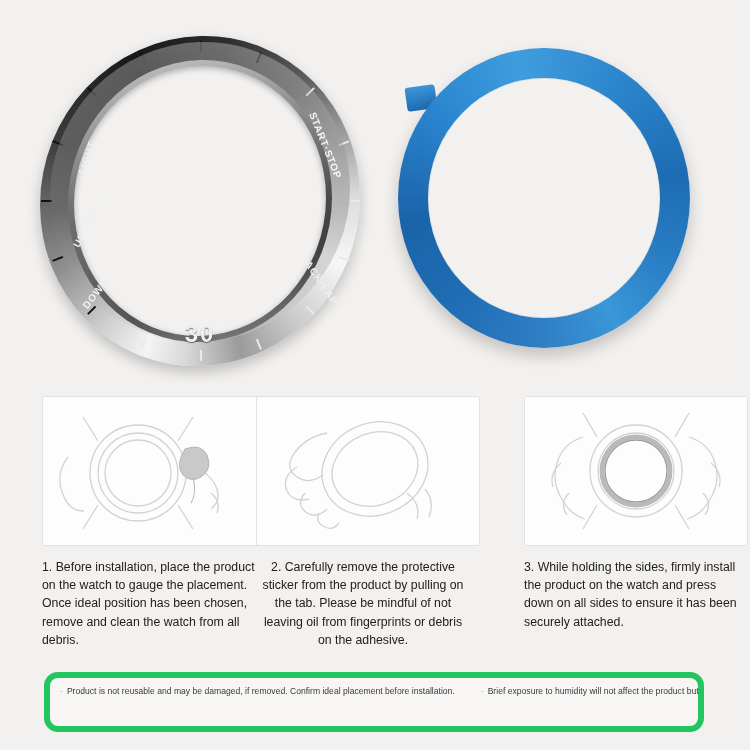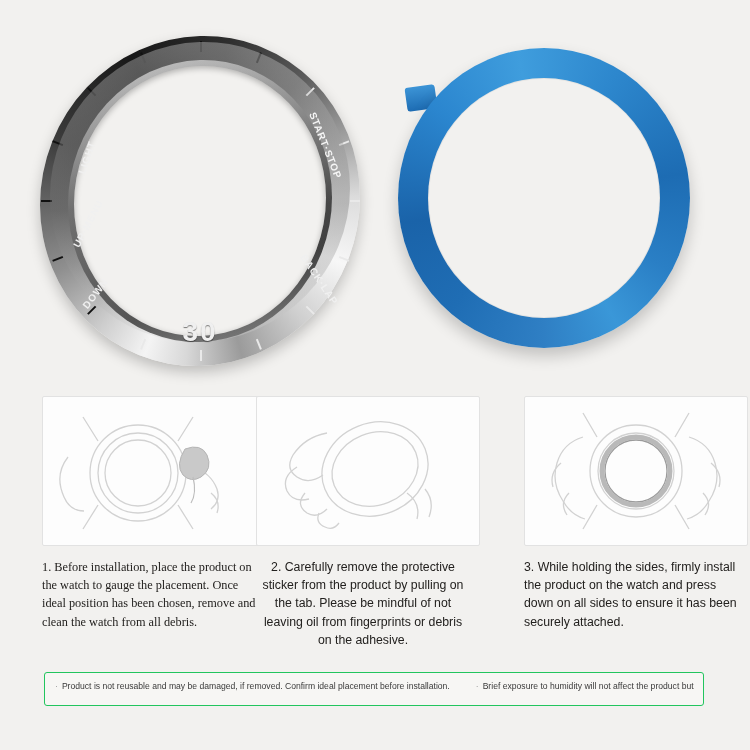--- a/index.html
+++ b/index.html
@@ -49,21 +49,21 @@
   }
   .bezel-face-clip{position:absolute;left:0;top:0;width:320px;height:330px;border-radius:50%;overflow:hidden;}
   .tick{position:absolute;background:#111;width:2px;height:11px;left:50%;top:5px;transform-origin:50% 160px;}
   .tick.light{background:#e9e9e9;}
   .bz-label{
     position:absolute;font-size:10px;letter-spacing:.8px;font-weight:700;
     white-space:nowrap;
   }
   .num30{
     position:absolute;left:50%;bottom:18px;transform:translateX(-50%);
-    color:#efefef;font-size:28px;font-weight:700;letter-spacing:2px;
+    color:#efefef;font-size:24px;font-weight:700;letter-spacing:2px;
     text-shadow:0 1px 1px rgba(0,0,0,.5);
   }
 
   
   .blue-wrap{position:absolute;left:398px;top:48px;width:310px;height:320px;}
   .blue-outer{
     position:absolute;left:0;top:0;width:292px;height:300px;border-radius:50%;
     background:
       conic-gradient(from 180deg,
         #2f7fc4 0deg, #1f6db4 40deg, #1a63a9 80deg,
@@ -83,36 +83,36 @@
   }
   .blue-tab{
     position:absolute;left:8px;top:38px;width:30px;height:24px;border-radius:3px;
     background:linear-gradient(180deg,#3c94d6,#1d6cb3);
     transform:rotate(-8deg);
   }
 
   
   .steps{position:absolute;left:0;top:396px;width:750px;height:260px;}
   .step{position:absolute;top:0;width:224px;}
-  .step:nth-child(1){left:42px;font-family:Liberation Serif, serif;}
+  .step:nth-child(1){left:42px;}
   .step:nth-child(2){left:256px;text-align:center;}
   .step:nth-child(3){left:524px;}
   .step-img{
     width:222px;height:148px;background:#fdfdfd;
     border:1px solid #e2e2e2;border-radius:2px;position:relative;overflow:hidden;
   }
   .step-cap{
     margin-top:12px;font-size:12.3px;line-height:1.48;color:#23211f;
     width:214px;
   }
 
   
   .footer{
-    position:absolute;left:44px;top:672px;width:660px;height:34px;
-    border:1px solid #22c55e;background:#f7f6f4;border-radius:3px;
+    position:absolute;left:44px;top:672px;width:660px;height:60px;
+    border:6px solid #22c55e;background:#f7f6f4;border-radius:14px;
     padding:7px 10px;box-sizing:border-box;
   }
   .f-line{font-size:8.6px;color:#3a3a3a;line-height:1.55;white-space:nowrap;}
   .f-dot{color:#9a9a9a;margin:0 4px 0 0;}
   .f-gap{display:inline-block;width:26px;}
 </style>
 </head>
 <body>
 
 <div class="page">

